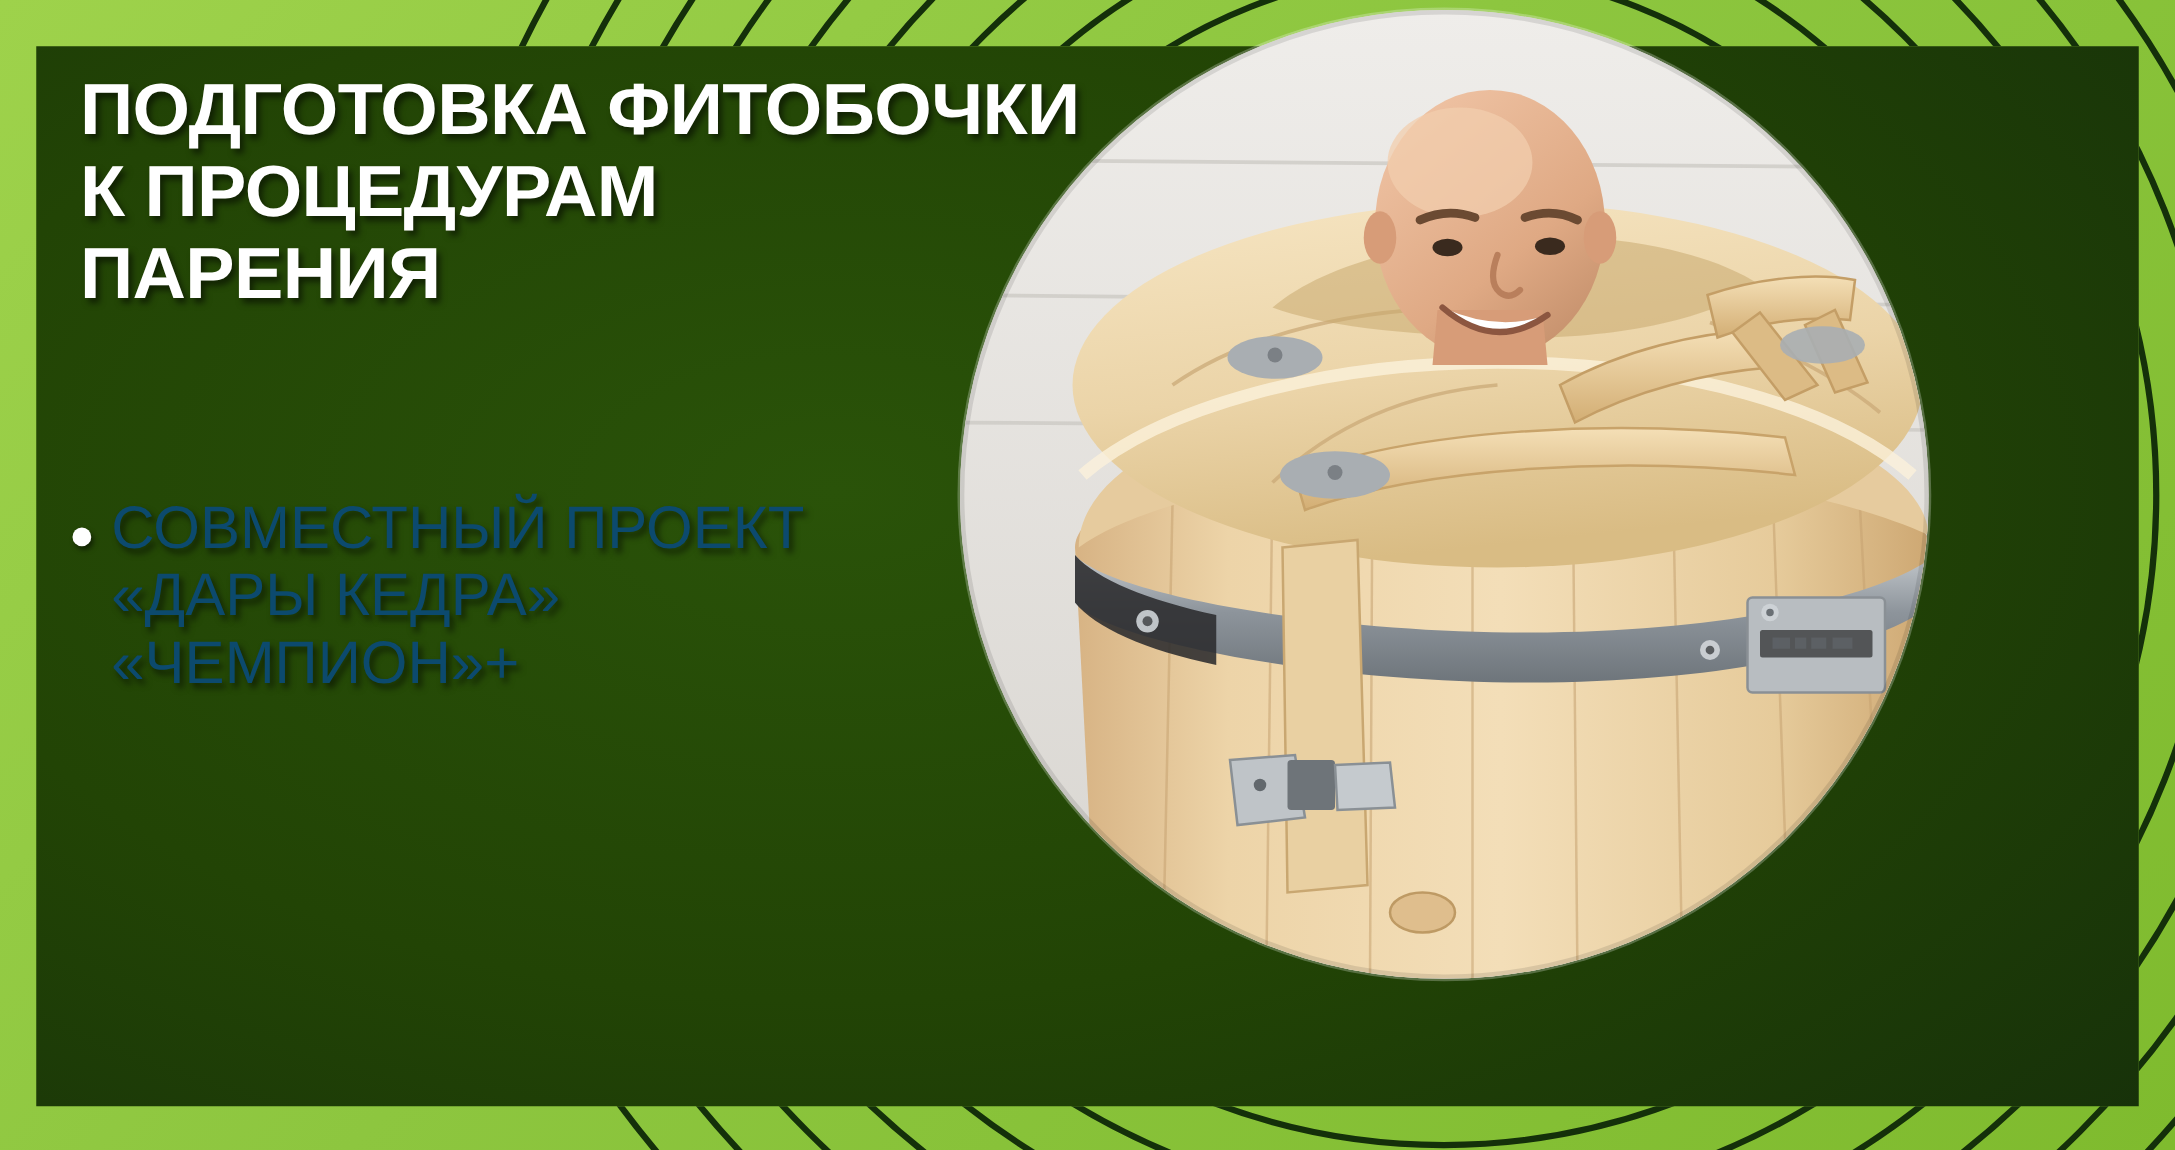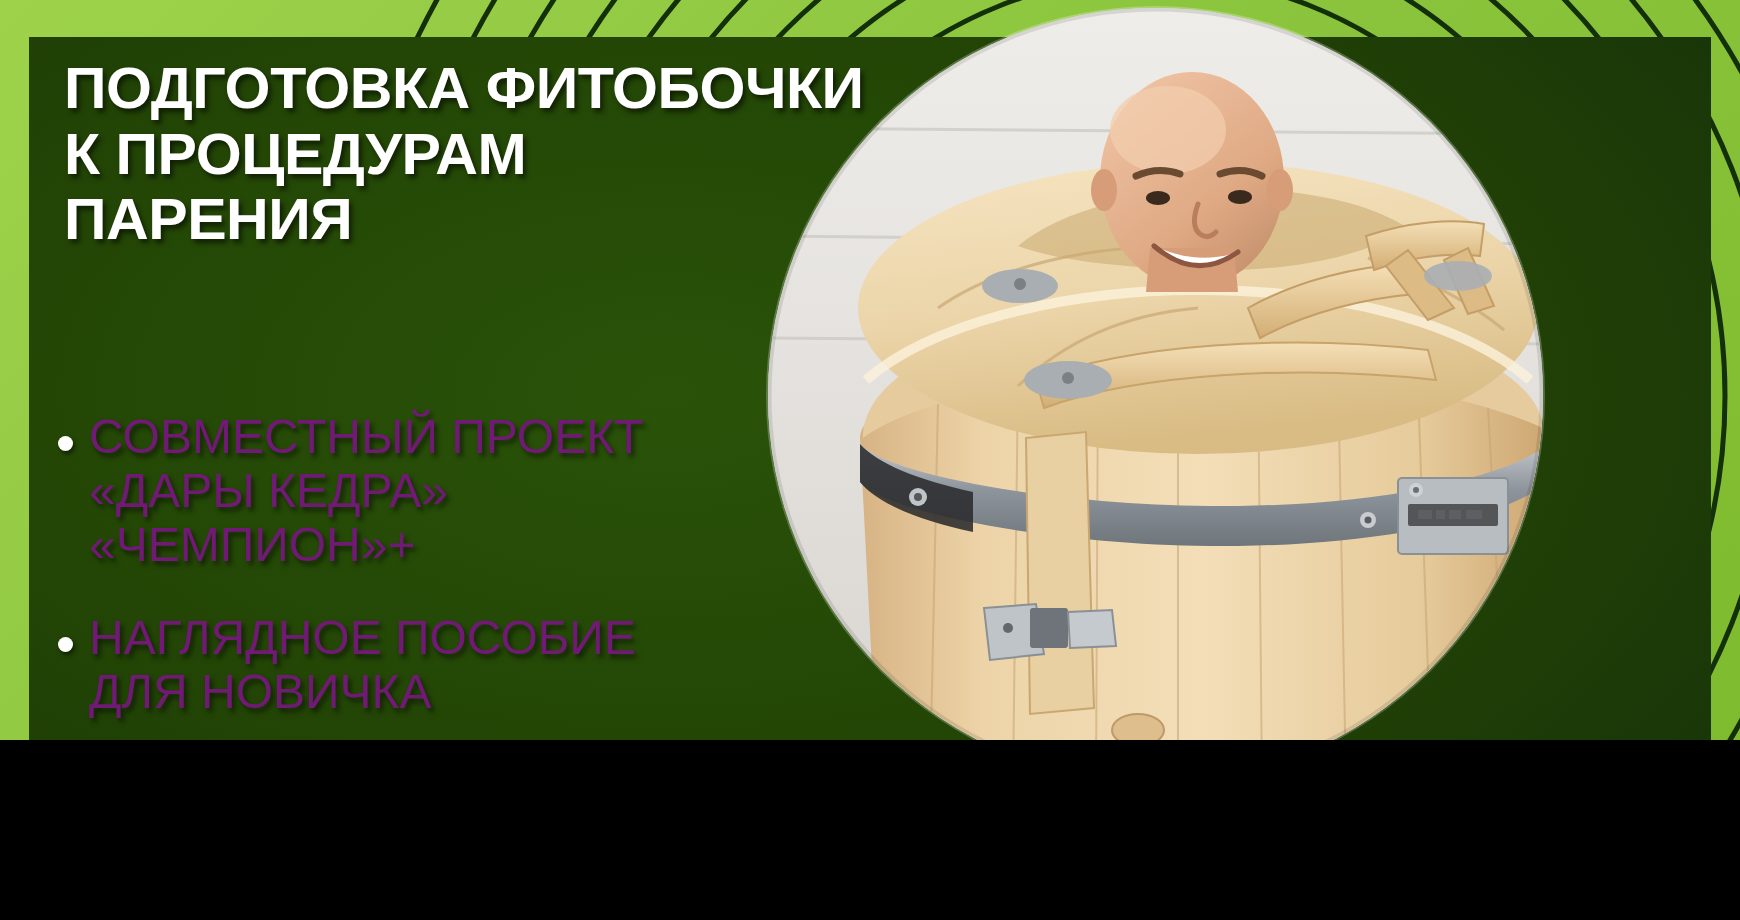--- a/index.html
+++ b/index.html
@@ -1,20 +1,20 @@
 <!DOCTYPE html>
 <html><head>
 <meta charset="utf-8">
 <style>
   html,body{margin:0;padding:0;background:#000;}
   *{box-sizing:border-box;}
 
   #slide{
     position:relative;
-    width:1740px;height:740px;
+    width:1740px;height:920px;
     overflow:hidden;
     font-family:"Liberation Sans","DejaVu Sans",sans-serif;
     background:#8DC63F;
   }
 
   
   .frame-bg{
     position:absolute;inset:0;
     background:linear-gradient(135deg,#9ed24b 0%,#8DC63F 45%,#7fbb2e 100%);
   }
@@ -60,23 +60,23 @@
     letter-spacing:-0.5px;
     text-shadow:3px 4px 5px rgba(0,0,0,.55);
     text-transform:uppercase;
     transform:scaleX(1.02);
     transform-origin:left top;
   }
   .headline .l{display:block;white-space:nowrap;}
 
   .bullets{
     position:absolute;
-    left:58px;top:410px;
+    left:58px;top:396px;
     width:800px;
-    color:#701a75;
+    color:#0c4a6e;
   }
   .bullet{
     display:flex;
     align-items:flex-start;
     margin-bottom:40px;
   }
   .bullet:last-child{margin-bottom:0;}
   .dot{
     width:15px;height:15px;
     border-radius:50%;
@@ -286,23 +286,16 @@
 
     <div class="bullet">
       <span class="dot"></span>
       <span class="btext">
         <span class="l">СОВМЕСТНЫЙ ПРОЕКТ</span>
         <span class="l">«ДАРЫ КЕДРА»</span>
         <span class="l">«ЧЕМПИОН»+</span>
       </span>
     </div>
 
-    <div class="bullet">
-      <span class="dot"></span>
-      <span class="btext">
-        <span class="l">НАГЛЯДНОЕ ПОСОБИЕ</span>
-        <span class="l">ДЛЯ НОВИЧКА</span>
-      </span>
-    </div>
 
   </div>
 
 </div>
 
 </body></html>

